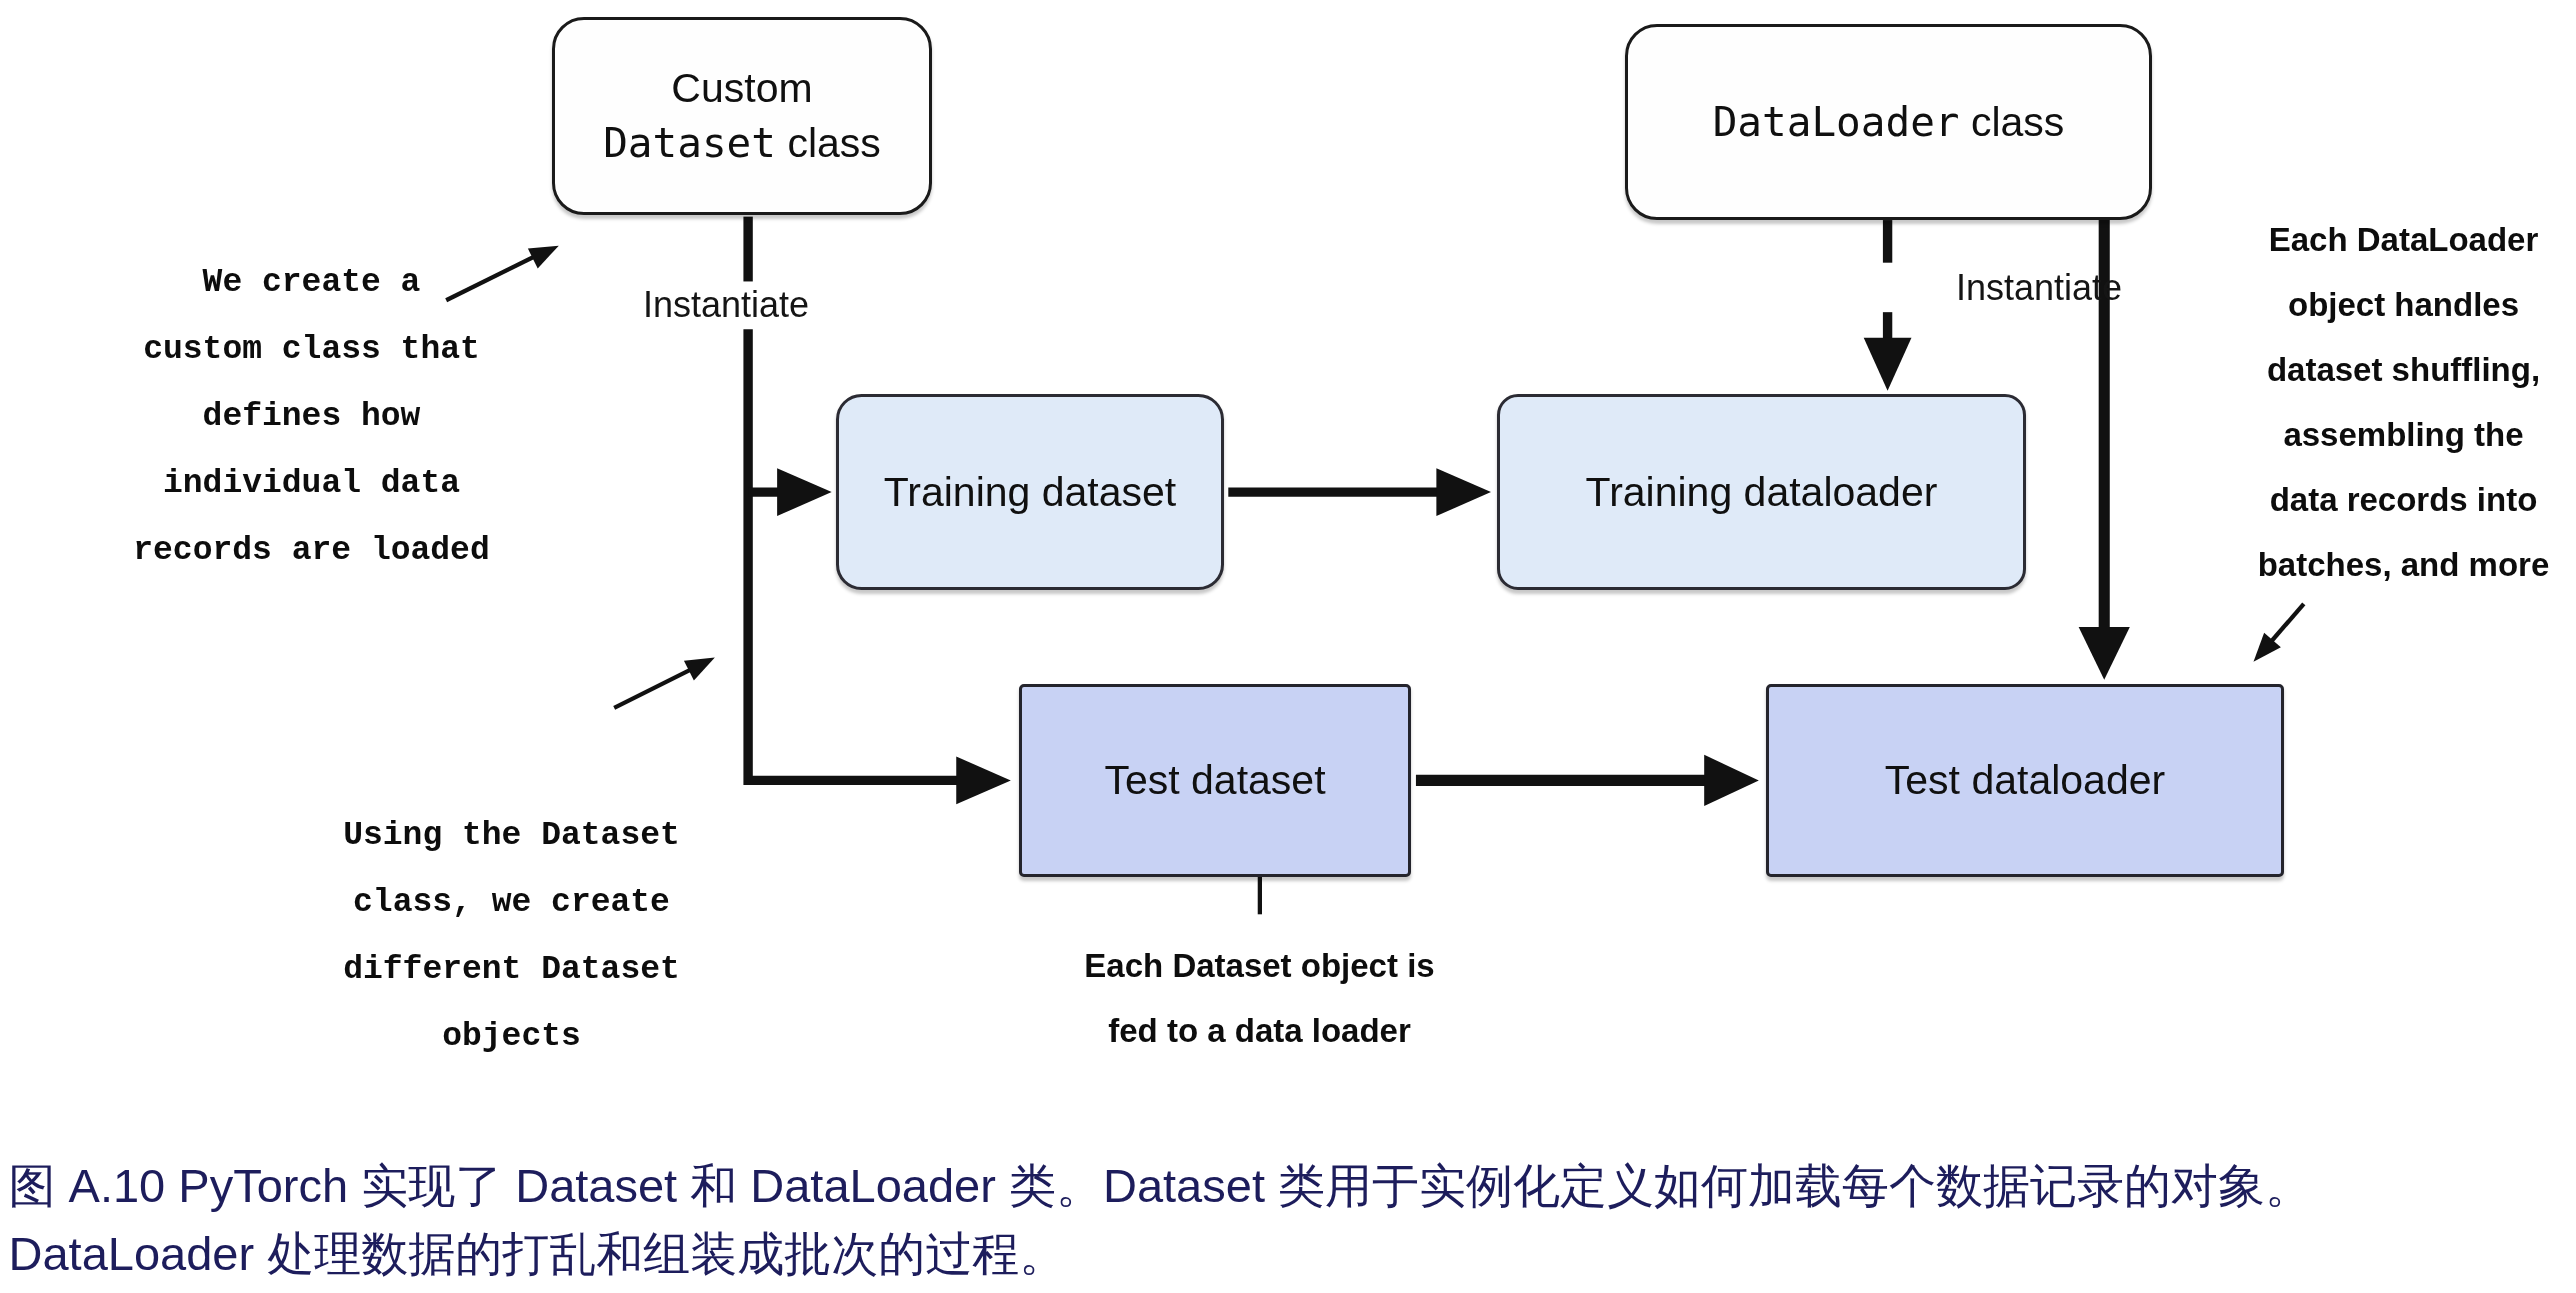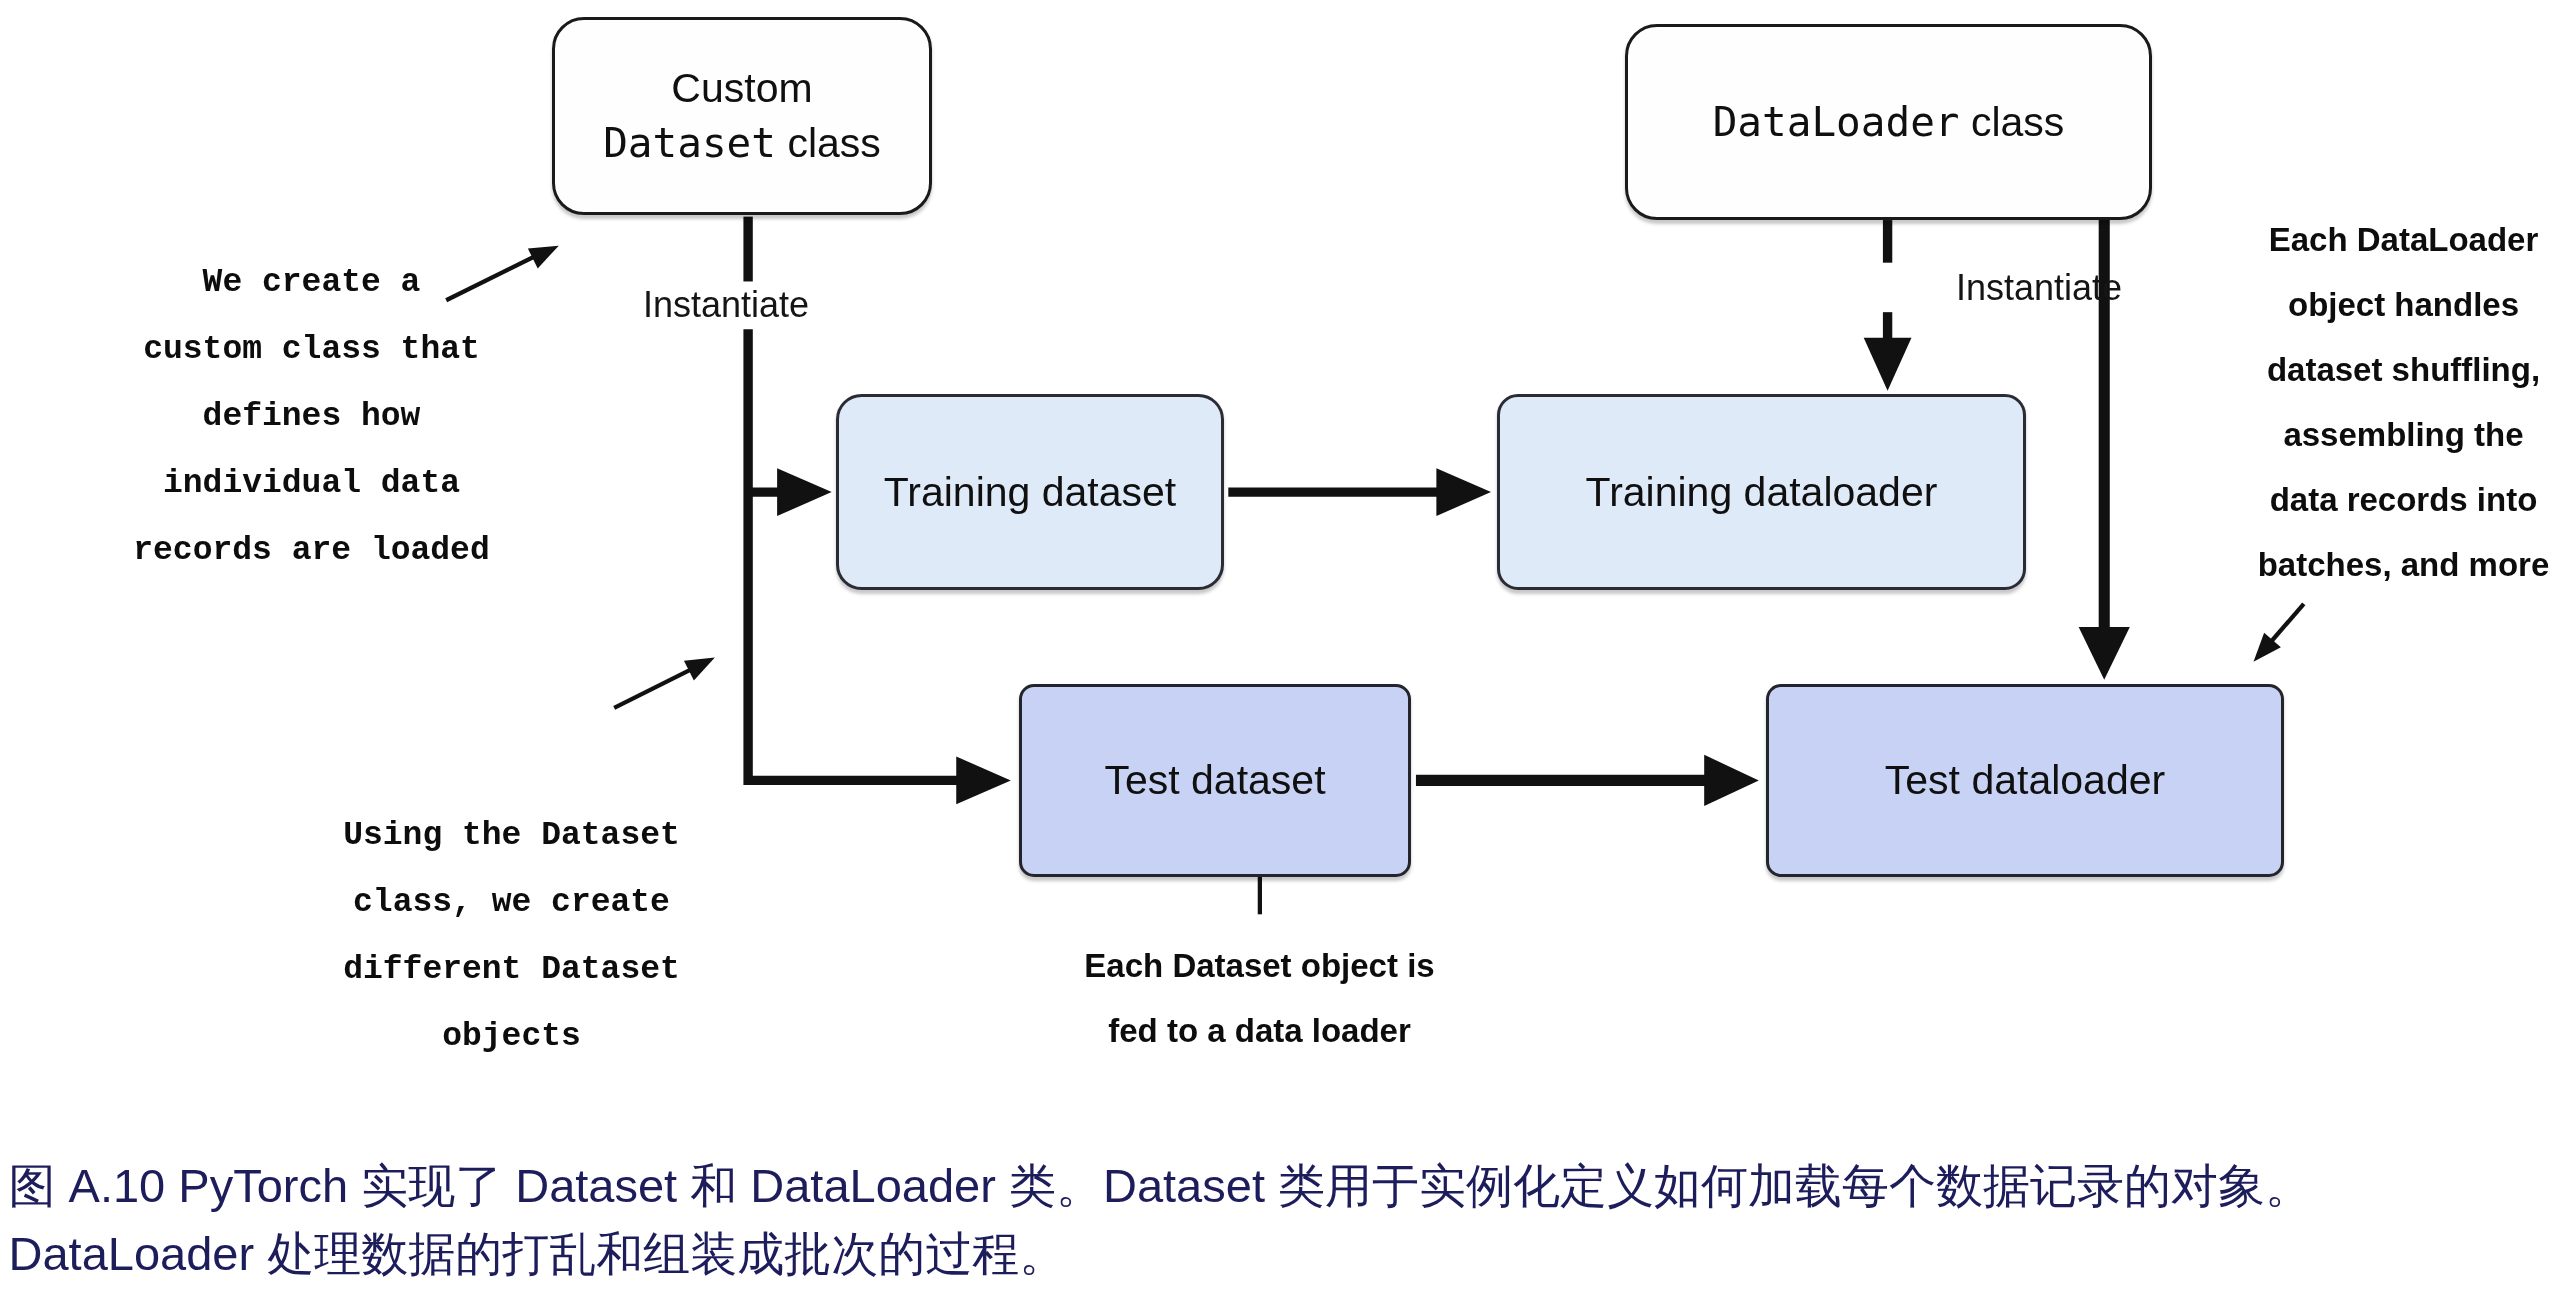--- a/index.html
+++ b/index.html
@@ -46,21 +46,21 @@
     border-radius: 32px;
   }
   .box.lightblue {
     background: var(--light_blue, #dfeaf8);
     border: 3.4px solid #2b2b33;
     border-radius: 25.6px;
   }
   .box.periwinkle {
     background: var(--periwinkle, #c8d2f4);
     border: 3.4px solid #24242c;
-    border-radius: 15px;
+    border-radius: 5px;
     justify-content: center;
   }
   .code { font-family: "DejaVu Sans Mono", "Liberation Mono", monospace; }
 
   .edge-label {
     position: absolute;
     transform: translateX(-50%);
     font-size: 36px;
     line-height: 44px;
     color: #151515;

